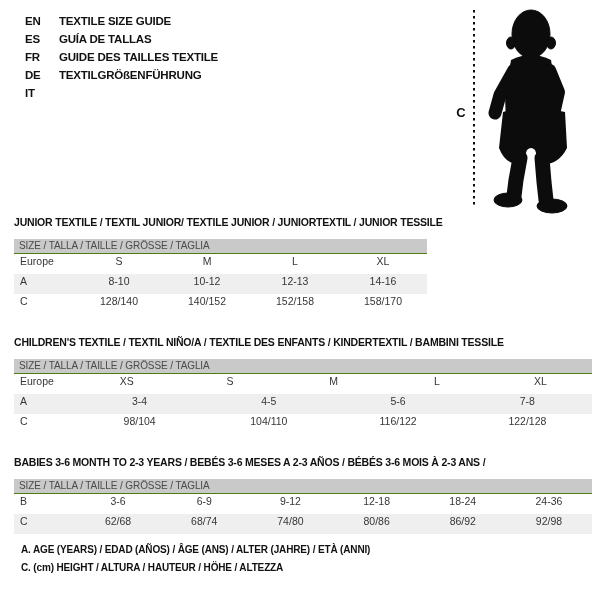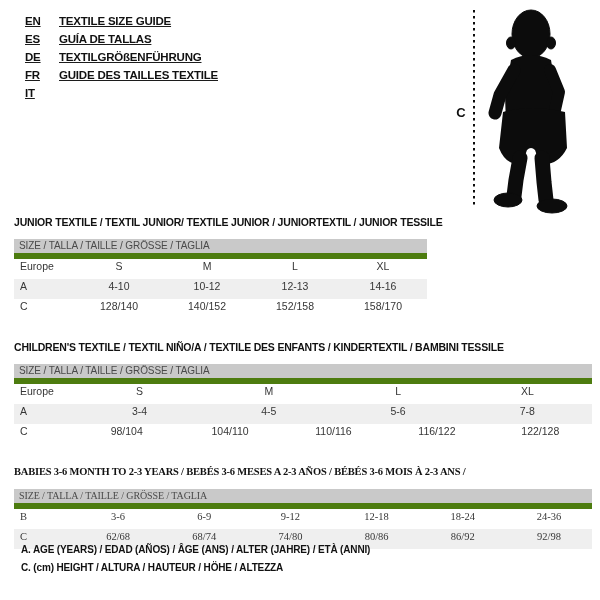--- a/index.html
+++ b/index.html
@@ -2,43 +2,43 @@
 <html><head>
 <meta charset="utf-8">
 <style>
   html,body { margin:0; padding:0; background:#ffffff; }
   .canvas {
     position:relative; width:600px; height:600px; background:#ffffff;
     font-family:"Liberation Sans", sans-serif; color:#1c1c1c; overflow:hidden;
   }
 
   
-  .lang-list { position:absolute; left:25px; top:12px;text-decoration:underline; }
+  .lang-list { position:absolute; left:25px; top:12px; }
   .lang-row { display:flex; height:18px; align-items:center;
               font-weight:bold; font-size:11.5px; letter-spacing:-0.2px; color:#111; }
   .lang-code { width:34px; flex:0 0 34px; }
 
   
   .figure { position:absolute; left:462px; top:0; width:138px; height:215px; }
   .figure svg { position:absolute; left:0; top:0; }
   .measure-label { position:absolute; left:-10px; top:105px; width:18px; text-align:center;
                    font-weight:bold; font-size:13px; color:#111; }
 
   
   .tables-host { position:absolute; left:14px; top:215px; }
   .size-table { margin-bottom:21px; }
   .table-title { font-weight:bold; font-size:10.5px; letter-spacing:-0.2px;
                  line-height:14px; color:#111; white-space:nowrap; margin:0; }
   .table-title-block { margin-bottom:10px; }
   .size-bar { height:14px; line-height:14px; background:#c9c9c9;
-              border-bottom:6px solid #4d7c0f; padding-left:5px;
+              border-bottom:1px solid #4d7c0f; padding-left:5px;
               font-size:10px; letter-spacing:-0.1px; color:#4a4a4a; }
   .cols-4 { width:413px; }
   .cols-5 { width:578px; }
-  .cols-6 { width:578px;font-family:Liberation Serif, serif; }
+  .cols-6 { width:578px; }
   .trow { display:flex; height:20px; line-height:15px; font-size:10.5px; color:#363636; }
   .trow:nth-child(even) { background:#efefef; }
   .tcell-label { flex:0 0 55px; padding-left:6px; text-align:left; }
   .tcell { flex:1 1 0; text-align:center; }
 
   
   .legend { position:absolute; left:21px; top:534px;margin-top:7px; }
   .legend-line { font-weight:bold; font-size:10px; letter-spacing:-0.15px;
                  line-height:17.5px; color:#111; white-space:nowrap; }
 </style>
@@ -50,26 +50,26 @@
   <div class="lang-list" id="langList">
       <div class="lang-row">
         <span class="lang-code">EN</span>
         <span class="lang-label">TEXTILE SIZE GUIDE</span>
       </div>
       <div class="lang-row">
         <span class="lang-code">ES</span>
         <span class="lang-label">GUÍA DE TALLAS</span>
       </div>
       <div class="lang-row">
+        <span class="lang-code">FR</span>
+        <span class="lang-label">GUIDE DES TAILLES TEXTILE</span>
+      </div>
+      <div class="lang-row">
         <span class="lang-code">DE</span>
         <span class="lang-label">TEXTILGRÖßENFÜHRUNG</span>
-      </div>
-      <div class="lang-row">
-        <span class="lang-code">FR</span>
-        <span class="lang-label">GUIDE DES TAILLES TEXTILE</span>
       </div>
       <div class="lang-row">
         <span class="lang-code">IT</span>
       </div>
     </div>
 
   <div class="figure">
     <svg width="138" height="215" viewBox="0 0 138 215">
 
       <line x1="12" y1="10" x2="12" y2="207" stroke="#0c0c0c" stroke-width="2" stroke-dasharray="2.5 3.5"></line>
@@ -99,21 +99,21 @@
         <div class="tbody">
           <div class="trow">
             <div class="tcell-label">Europe</div>
             <div class="tcell">S</div>
             <div class="tcell">M</div>
             <div class="tcell">L</div>
             <div class="tcell">XL</div>
           </div>
           <div class="trow">
             <div class="tcell-label">A</div>
-            <div class="tcell">4-10</div>
+            <div class="tcell">8-10</div>
             <div class="tcell">10-12</div>
             <div class="tcell">12-13</div>
             <div class="tcell">14-16</div>
           </div>
           <div class="trow">
             <div class="tcell-label">C</div>
             <div class="tcell">128/140</div>
             <div class="tcell">140/152</div>
             <div class="tcell">152/158</div>
             <div class="tcell">158/170</div>
@@ -121,37 +121,37 @@
         </div>
       </section>
       <section class="size-table cols-5">
         <div class="table-title-block">
           <div class="table-title">CHILDREN'S TEXTILE / TEXTIL NIÑO/A / TEXTILE DES ENFANTS / KINDERTEXTIL / BAMBINI TESSILE</div>
         </div>
         <div class="size-bar">SIZE / TALLA / TAILLE / GRÖSSE / TAGLIA</div>
         <div class="tbody">
           <div class="trow">
             <div class="tcell-label">Europe</div>
+            <div class="tcell">XS</div>
             <div class="tcell">S</div>
             <div class="tcell">M</div>
             <div class="tcell">L</div>
             <div class="tcell">XL</div>
           </div>
           <div class="trow">
             <div class="tcell-label">A</div>
             <div class="tcell">3-4</div>
             <div class="tcell">4-5</div>
             <div class="tcell">5-6</div>
             <div class="tcell">7-8</div>
           </div>
           <div class="trow">
             <div class="tcell-label">C</div>
             <div class="tcell">98/104</div>
             <div class="tcell">104/110</div>
-            <div class="tcell">110/116</div>
             <div class="tcell">116/122</div>
             <div class="tcell">122/128</div>
           </div>
         </div>
       </section>
       <section class="size-table cols-6">
         <div class="table-title-block">
           <div class="table-title">BABIES 3-6 MONTH TO 2-3 YEARS / BEBÉS 3-6 MESES A 2-3 AÑOS / BÉBÉS 3-6 MOIS À 2-3 ANS /</div>
         </div>
         <div class="size-bar">SIZE / TALLA / TAILLE / GRÖSSE / TAGLIA</div>

